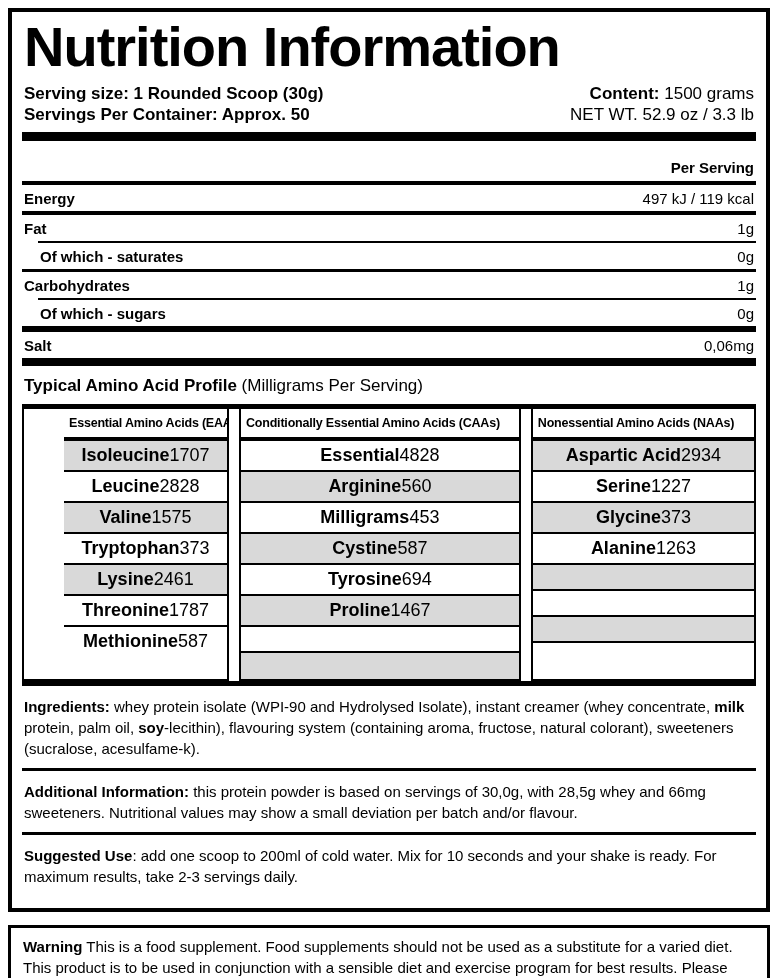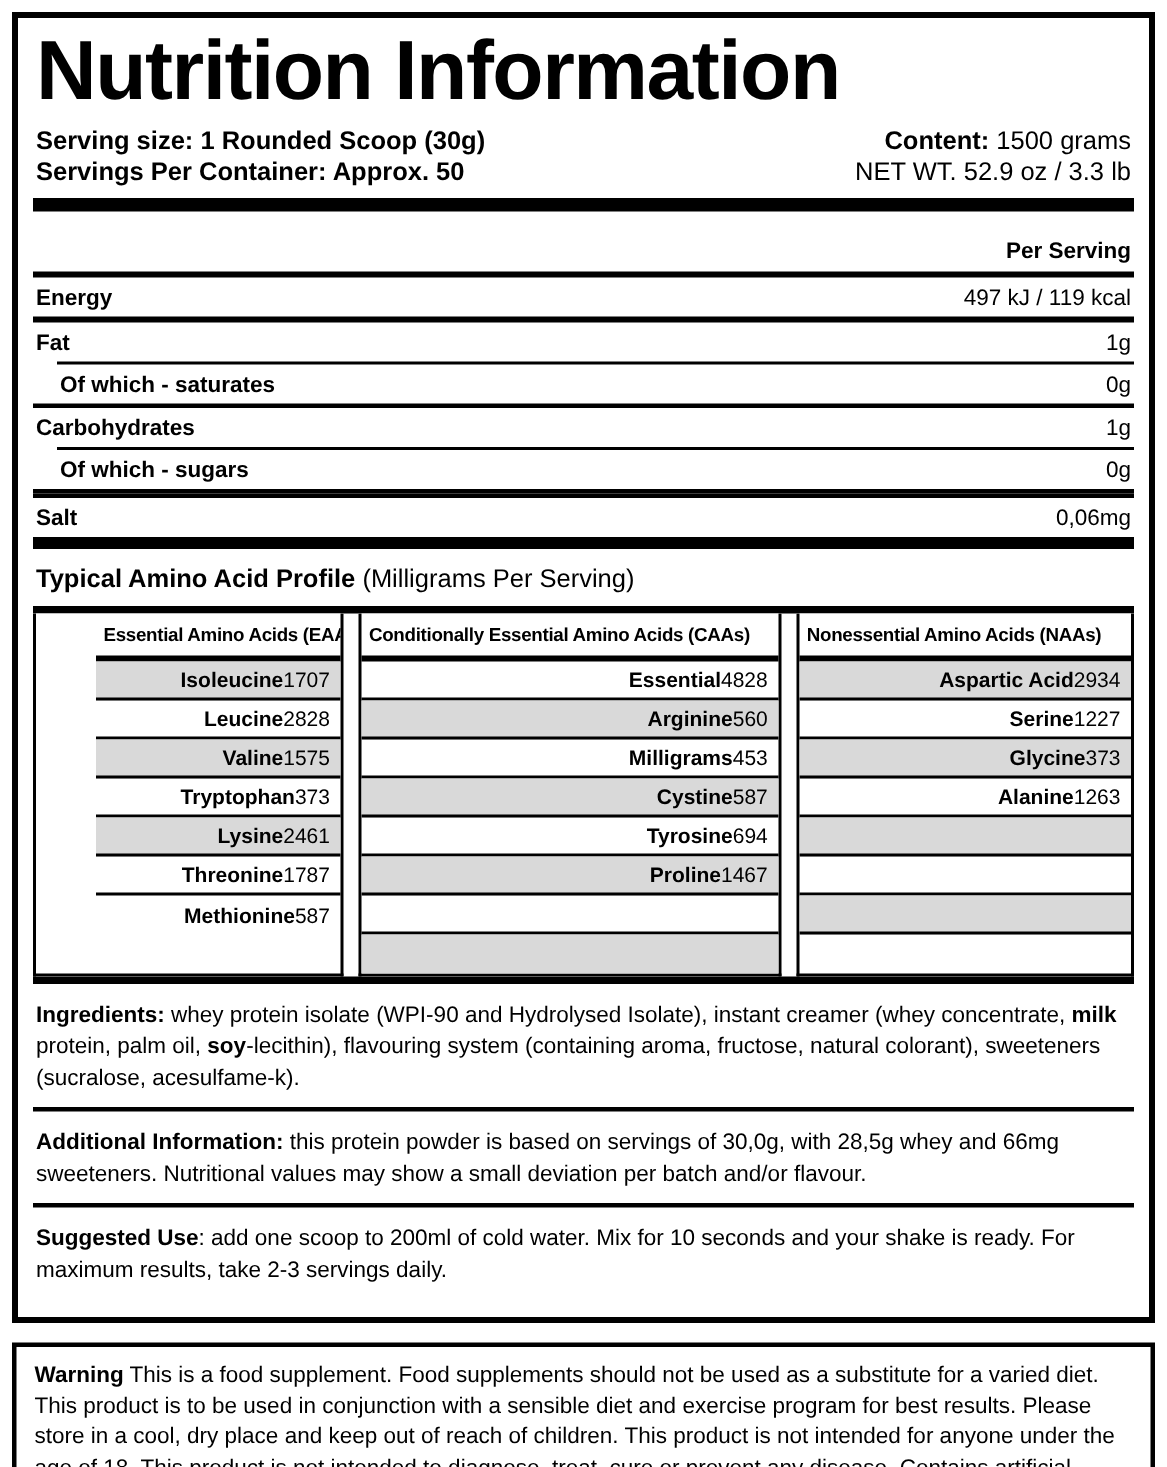--- a/index.html
+++ b/index.html
@@ -36,21 +36,21 @@
   .amino-title{font-size:17px;margin:10px 0 8px 2px;}
   .amino-title .b{font-weight:bold;}
   .amino-topbar{height:5px;background:#000;}
   .amino-botbar{height:5px;background:#000;}
   .amino-cols{display:flex;gap:10px;}
   .amino-table{border:2px solid #000;border-top:none;box-sizing:border-box;background:#fff;}
   .col1{width:28.2%;padding-left:40px;}
   .col2{width:38.4%;}
   .col3{flex:1;}
   .a-header{font-weight:bold;font-size:12.5px;letter-spacing:-0.2px;padding:7px 5px;border-bottom:4px solid #000;white-space:nowrap;overflow:hidden;}
-  .a-row{display:flex;justify-content:flex-end;align-items:center;padding:4px 7px;font-size:14px;min-height:26px;box-sizing:border-box;}
+  .a-row{display:flex;justify-content:center;align-items:center;padding:4px 7px;font-size:18px;min-height:26px;box-sizing:border-box;}
   .a-row:not(:last-child){border-bottom:2px solid #000;}
   .a-row.shaded{background:#d9d9d9;}
   .a-row .nm{font-weight:bold;}
   .para{font-size:15px;line-height:21px;margin:10px 2px 9px 2px;}
   .para b{font-weight:bold;}
   .sec-divider{height:3px;background:#000;margin:9px 0;}
   .warning-box{
     margin:13px 8px 0 8px;
     border:3px solid #000;
     padding:9px 12px 10px 12px;

